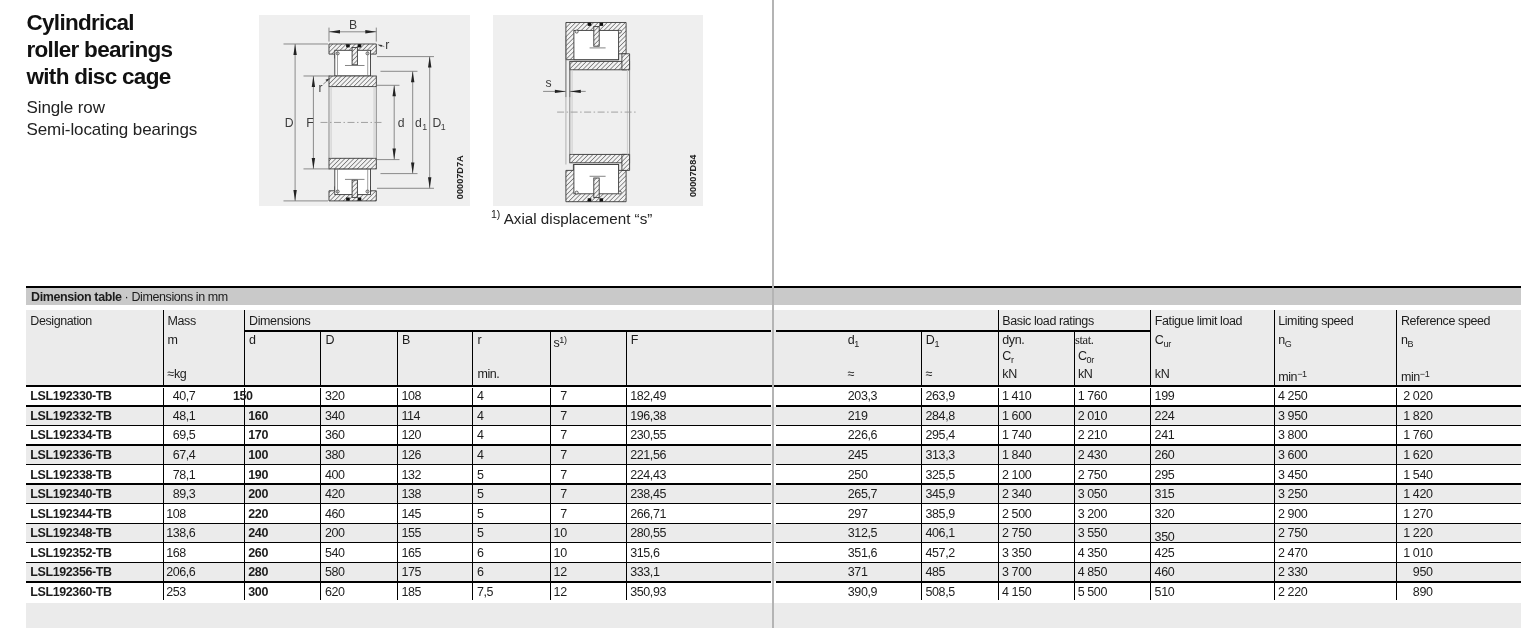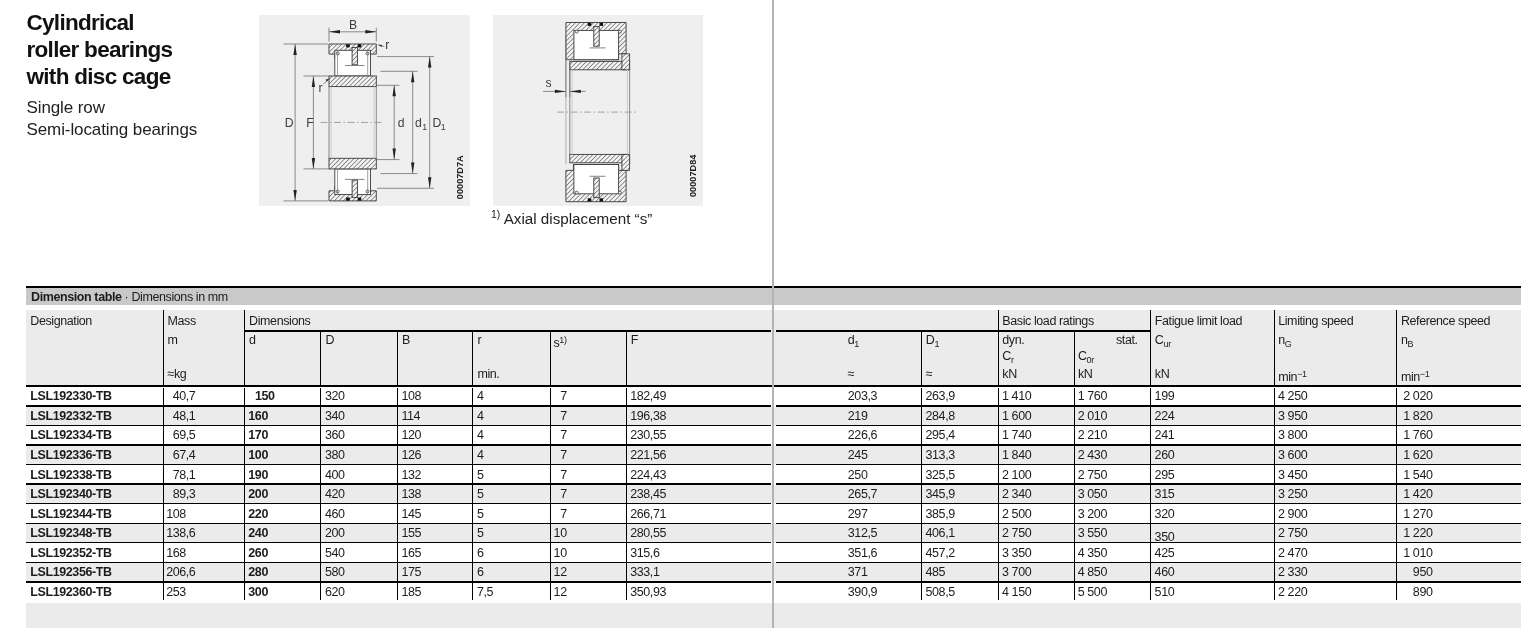--- a/index.html
+++ b/index.html
@@ -211,35 +211,35 @@
 <div class="t" style="left:553.4px;top:332.80px;">s<sup class="s">1)</sup></div>
 <div class="t" style="left:630.7px;top:332.80px;">F</div>
 <div class="t" style="left:847.8px;top:332.80px;">d<sub class="s">1</sub></div>
 <div class="t" style="left:847.8px;top:367.40px;">≈</div>
 <div class="t" style="left:925.8px;top:332.80px;">D<sub class="s">1</sub></div>
 <div class="t" style="left:925.8px;top:367.40px;">≈</div>
 <div class="t" style="left:1002.3px;top:314.30px;">Basic load ratings</div>
 <div class="t" style="left:1002.3px;top:332.80px;">dyn.</div>
 <div class="t" style="left:1002.3px;top:348.50px;">C<sub class="s">r</sub></div>
 <div class="t" style="left:1002.3px;top:367.40px;">kN</div>
-<div class="t" style="left:1116px;top:332.80px;">stat.</div>
+<div class="t" style="left:1075px;top:332.80px;font-family:Liberation Serif, serif;">stat.</div>
 <div class="t" style="left:1077.9px;top:348.50px;">C<sub class="s">0r</sub></div>
 <div class="t" style="left:1077.9px;top:367.40px;">kN</div>
 <div class="t" style="left:1154.8px;top:314.30px;">Fatigue limit load</div>
 <div class="t" style="left:1154.8px;top:332.80px;text-align:center;">C<sub class="s">ur</sub></div>
 <div class="t" style="left:1154.8px;top:367.40px;">kN</div>
 <div class="t" style="left:1278.2px;top:314.30px;">Limiting speed</div>
 <div class="t" style="left:1278.2px;top:332.80px;">n<sub class="s">G</sub></div>
 <div class="t" style="left:1278.2px;top:367.40px;">min<sup class="s">−1</sup></div>
 <div class="t" style="left:1400.9px;top:314.30px;">Reference speed</div>
 <div class="t" style="left:1400.9px;top:332.80px;">n<sub class="s">B</sub></div>
 <div class="t" style="left:1400.9px;top:367.40px;">min<sup class="s">−1</sup></div>
 <div class="t b" style="left:30.3px;top:389.30px">LSL192330-TB</div>
 <div class="t" style="left:166.0px;top:389.30px"><span class="ir" style="width:19.8px">40</span>,7</div>
-<div class="t b" style="left:255px;top:389.30px">150</div>
+<div class="t b" style="left:233px;top:389.30px">150</div>
 <div class="t" style="left:324.9px;top:389.30px">320</div>
 <div class="t" style="left:401.4px;top:389.30px">108</div>
 <div class="t" style="left:476.9px;top:389.30px">4</div>
 <div class="t" style="left:550.5px;top:389.30px"><span class="ir" style="width:16.2px">7</span></div>
 <div class="t" style="left:630.2px;top:389.30px">182,49</div>
 <div class="t" style="left:847.8px;top:389.30px">203,3</div>
 <div class="t" style="left:925.5px;top:389.30px">263,9</div>
 <div class="t" style="left:1002.0px;top:389.30px">1&nbsp;410</div>
 <div class="t" style="left:1077.7px;top:389.30px">1&nbsp;760</div>
 <div class="t" style="left:1154.6px;top:389.30px">199</div>

